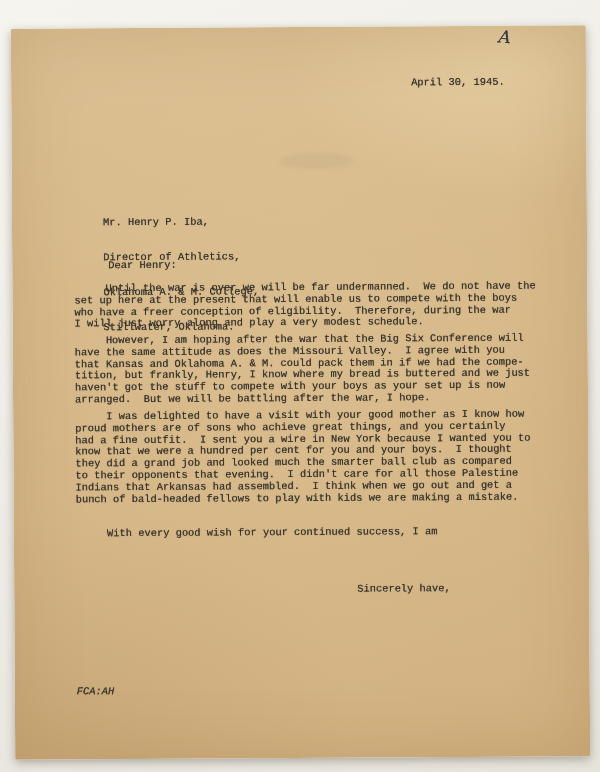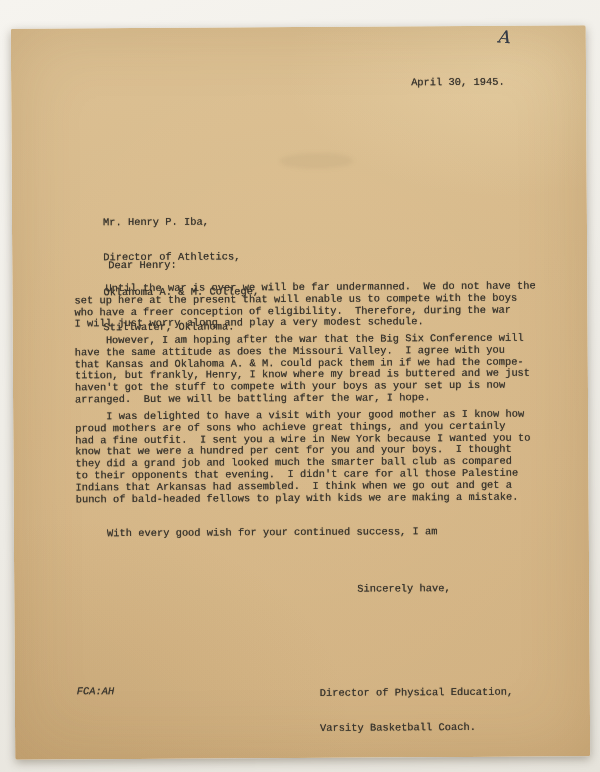--- a/index.html
+++ b/index.html
@@ -115,20 +115,16 @@
 had a fine outfit.  I sent you a wire in New York because I wanted you to
 know that we were a hundred per cent for you and your boys.  I thought
 they did a grand job and looked much the smarter ball club as compared
 to their opponents that evening.  I didn't care for all those Palestine
 Indians that Arkansas had assembled.  I think when we go out and get a
 bunch of bald-headed fellows to play with kids we are making a mistake.</div>
   <div class="txt para para-4">     With every good wish for your continued success, I am</div>
 
   <div class="txt closing">Sincerely have,</div>
 
-  <div class="txt signature">
-    <div class="sig-line">Director of Physical Education,</div>
-    <div class="sig-line">Varsity Basketball Coach.</div>
-  </div>
 
   <div class="txt initials">FCA:AH</div>
 
 </div>
 
 </body></html>

